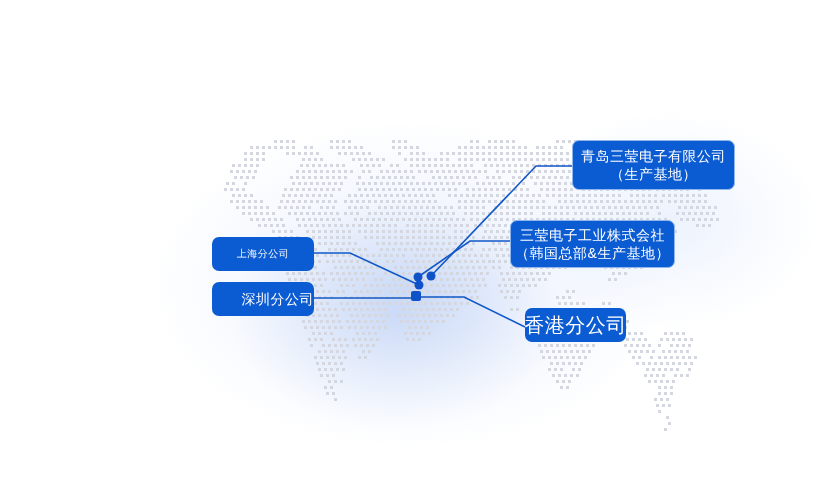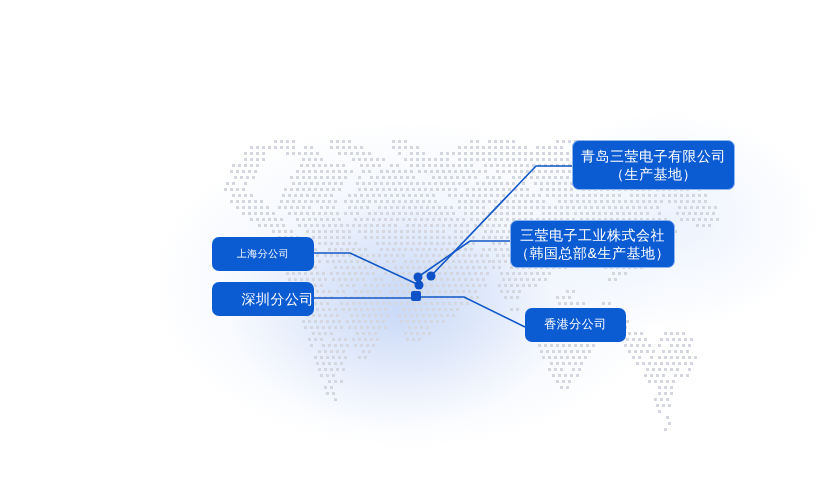--- a/index.html
+++ b/index.html
@@ -47,21 +47,21 @@
     letter-spacing:0.5px;
     box-sizing:border-box;
   }
   .label.bordered{border:1px solid #8fb7ef;}
   .label .l1,.label .l2{display:block;}
 
   .lbl-qingdao{left:572px;top:140px;width:163px;height:50px;font-size:14px;}
   .lbl-korea{left:510px;top:220px;width:165px;height:48px;font-size:14px;}
   .lbl-shanghai{left:212px;top:237px;width:102px;height:34px;font-size:10px;}
   .lbl-shenzhen{left:212px;top:282px;width:102px;height:34px;font-size:14px;align-items:flex-end;}
-  .lbl-hongkong{left:525px;top:308px;width:101px;height:34px;font-size:12px;}
+  .lbl-hongkong{left:525px;top:308px;width:101px;height:34px;font-size:20px;}
 </style>
 </head>
 <body>
 
 <div id="stage">
 
   <div class="glow glow-a"></div>
   <div class="glow glow-b"></div>
   <div class="glow glow-c"></div>
 

